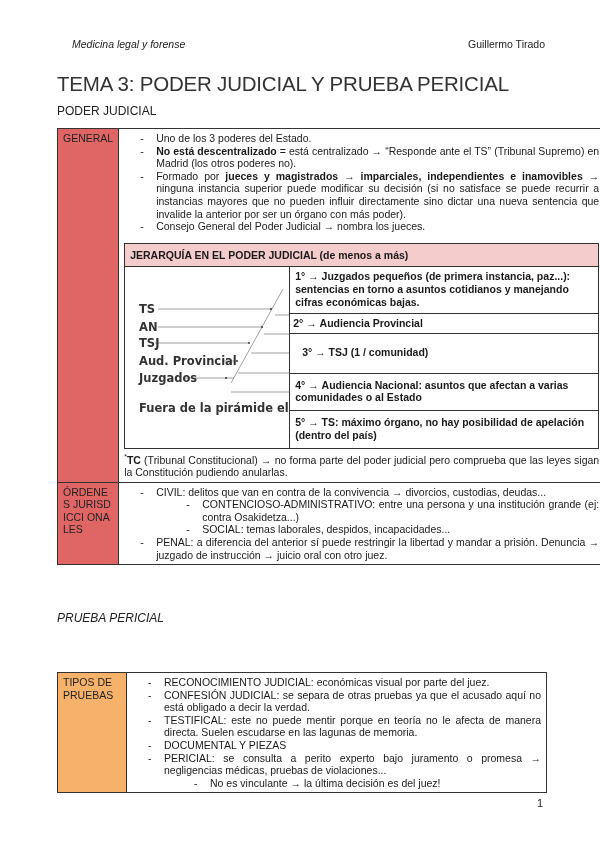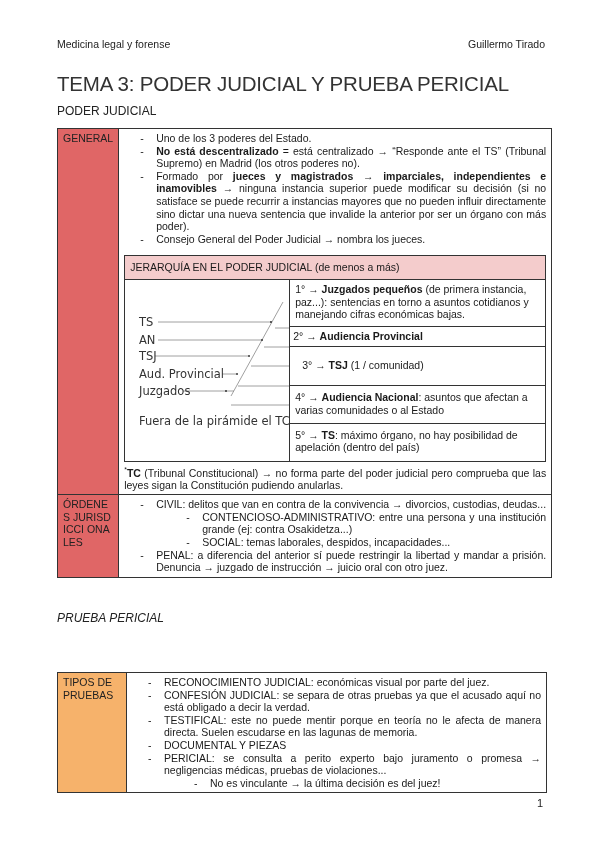--- a/index.html
+++ b/index.html
@@ -1,30 +1,30 @@
 <!DOCTYPE html>
 <html><head>
 <meta charset="utf-8">
 <style>
   html, body { margin:0; padding:0; background:#ffffff; }
   body { width:600px; height:848px; position:relative; overflow:hidden;
          font-family:"Liberation Sans", sans-serif; color:#1a1a1a; }
   .hdr { position:absolute; top:38px; font-size:10.5px; color:#222; }
-  .hdr.left { left:57px; } .hdr.right { right:55px; }
+  .hdr.left { left:72px;font-style:italic; } .hdr.right { right:55px; }
   .title { position:absolute; left:57px; top:72px; font-size:20.5px; color:#333; letter-spacing:-0.2px; }
   .sec { position:absolute; left:57px; font-size:12px; color:#222; }
   table.box { position:absolute; left:57px; width:490px; border-collapse:collapse; font-size:10.5px; line-height:12.6px; }
   table.box > tbody > tr > td { border:1.3px solid #333; vertical-align:top; padding:3px 5px 3px 5px; }
   td.lbl { background:#e06666; width:73px; color:#222; }
   td.lbl2 { background:#f6b26b; width:58px; color:#222; }
   ul.d { list-style:none; margin:0; padding:0 0 0 16px; }
   ul.d li { position:relative; padding-left:16px; text-align:justify; }
   ul.d li::before { content:"-"; position:absolute; left:0; top:0; }
   ul.d ul.d { padding-left:30px; }
-  table.jer { border-collapse:collapse; width:422px; margin:10px 0 2px 0; font-size:10.5px; }
+  table.jer { border-collapse:collapse; width:475px; margin:10px 0 2px 0; font-size:10.5px;font-weight:bold; }
   table.jer td { border:1.3px solid #333; padding:3px 5px; vertical-align:top; }
   table.jer td.jh { background:#f4cccc; padding:5px 5px; }
   td.diag { width:164px; padding:0 !important; position:relative; }
   .note { text-align:justify; margin-top:2px; }
   .pnum { position:absolute; left:537px; top:797px; font-size:11px; color:#222; }
   svg text { font-family:"DejaVu Sans", sans-serif; }
 </style>
 </head>
 <body>
 

